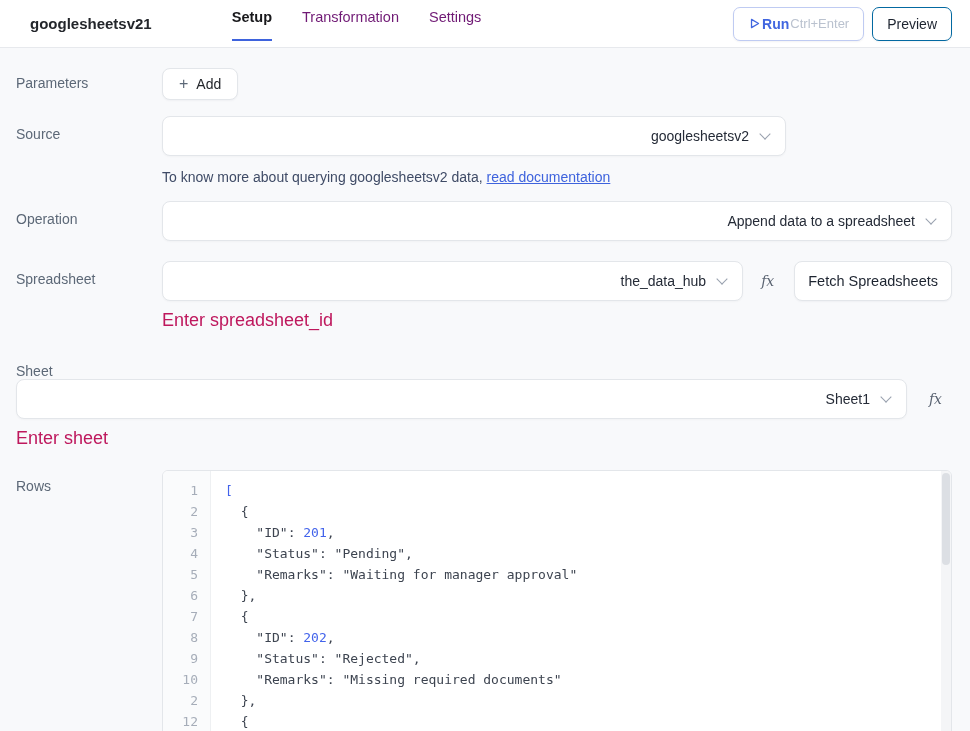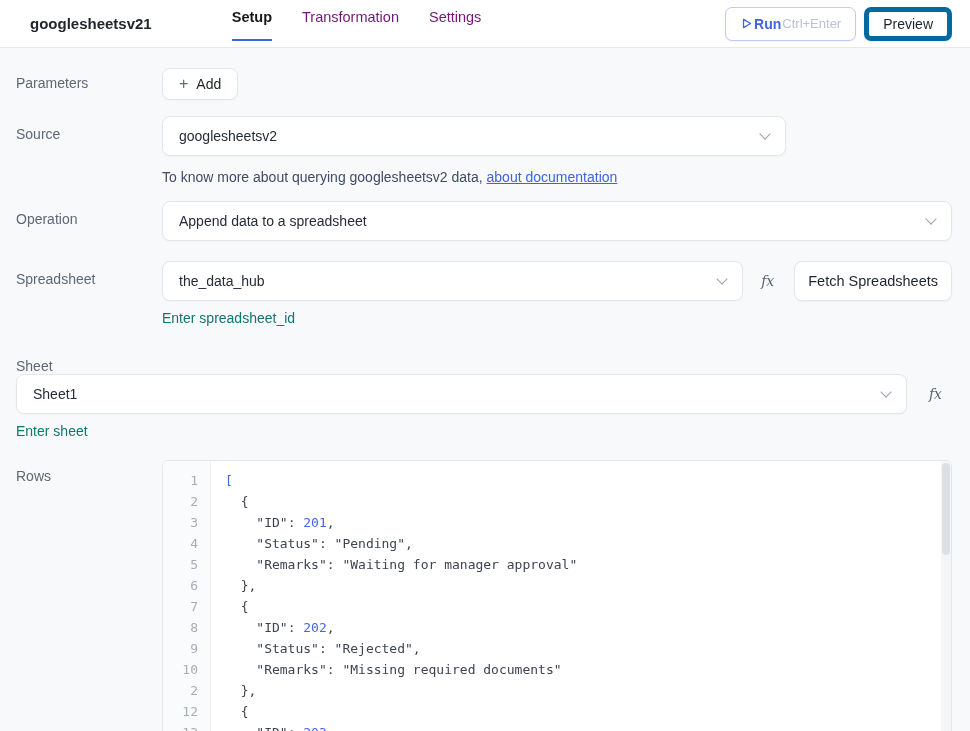--- a/index.html
+++ b/index.html
@@ -26,21 +26,21 @@
   .tab.active { color:#18181b; font-weight:600; border-bottom-color:#3e63dd; }
   .header-actions { margin-left:auto; display:flex; gap:8px; align-items:center; }
   .btn {
     height:34px; border-radius:7px; background:#fff; display:flex; align-items:center;
     padding:0 14px; font-size:14px; cursor:pointer;
     box-shadow:0 1px 2px rgba(16,24,40,.05);
   }
   .btn-run { border:1px solid #bfcbf2; gap:1px; }
   .btn-run .run-label { color:#4166e0; font-weight:600; }
   .btn-run .run-shortcut { color:#bac2cf; font-size:13px; }
-  .btn-preview { border:5px solid #0369a1; color:#1d2430; font-weight:500; }
+  .btn-preview { border:1px solid #0369a1; color:#1d2430; font-weight:500; }
 
   
   .main { padding:20px 18px 0 16px; }
   .form-row { display:flex; }
   .row-label {
     width:146px; flex-shrink:0; padding-top:10px;
     font-size:14px; color:#5c6877;
   }
   .row-content { flex:1; min-width:0; }
 
@@ -49,21 +49,21 @@
   .btn-add {
     height:32px; border:1px solid #e3e6ea; border-radius:8px; background:#fff;
     display:inline-flex; align-items:center; gap:8px; padding:0 16px;
     font-size:14px; color:#23262b; cursor:pointer;
     box-shadow:0 1px 2px rgba(16,24,40,.04);
   }
   .plus-icon { color:#5c6877; font-size:16px; line-height:1; margin-top:-1px; }
 
   .select {
     height:40px; background:#fff; border:1px solid #e3e6ea; border-radius:8px;
-    display:flex; align-items:center; justify-content:space-between;
+    display:flex; align-items:center; justify-content:flex-end;
     padding:0 16px; font-size:14px; color:#252b37; cursor:pointer;
     box-shadow:0 1px 2px rgba(16,24,40,.03);
   }
   .chevron-down {
     display:inline-block; width:8px; height:8px;
     border-right:1.6px solid #98a1ae; border-bottom:1.6px solid #98a1ae;
     transform:rotate(45deg); margin-top:-4px; flex-shrink:0; margin-left:12px;
   }
 
   .row-source { margin-bottom:16px; }
@@ -80,21 +80,21 @@
     font-family:"DejaVu Serif", serif; font-style:italic;
     font-size:14px; color:#5b6472; padding:0 6px; margin:0 14px 0 12px;
     cursor:pointer; flex-shrink:0;
   }
   .btn-fetch {
     height:40px; border:1px solid #e3e6ea; border-radius:8px; background:#fff;
     font-size:14.5px; color:#1d2430; padding:0 13px; cursor:pointer; flex-shrink:0;
     box-shadow:0 1px 2px rgba(16,24,40,.04); white-space:nowrap;
     display:flex; align-items:center;
   }
-  .sub-help { margin-top:9px; font-size:14px; color:#0f766e; }
+  .sub-help { margin-top:9px; font-size:18px; color:#be185d; }
 
   .row-sheet { margin-bottom:21px;flex-direction:column; }
   .row-sheet .fx-button { margin:0 4px 0 16px; }
 
   
   .row-rows .row-label { padding-top:8px; }
   .editor {
     height:320px; background:#fff; border:1px solid #e3e6ea; border-radius:6px;
     display:flex; overflow:hidden; position:relative;
     font-family:"DejaVu Sans Mono", monospace; font-size:13px; line-height:21px;
@@ -159,21 +159,21 @@
     </div>
   </div>
 
   <div class="form-row row-source">
     <div class="row-label">Source</div>
     <div class="row-content">
       <div class="select select-source">
         <span>googlesheetsv2</span>
         <span class="chevron-down"></span>
       </div>
-      <div class="help-line"><span>To know more about querying googlesheetsv2 data, </span><a class="help-link">about documentation</a></div>
+      <div class="help-line"><span>To know more about querying googlesheetsv2 data, </span><a class="help-link">read documentation</a></div>
     </div>
   </div>
 
   <div class="form-row row-operation">
     <div class="row-label">Operation</div>
     <div class="row-content">
       <div class="select">
         <span>Append data to a spreadsheet</span>
         <span class="chevron-down"></span>
       </div>

